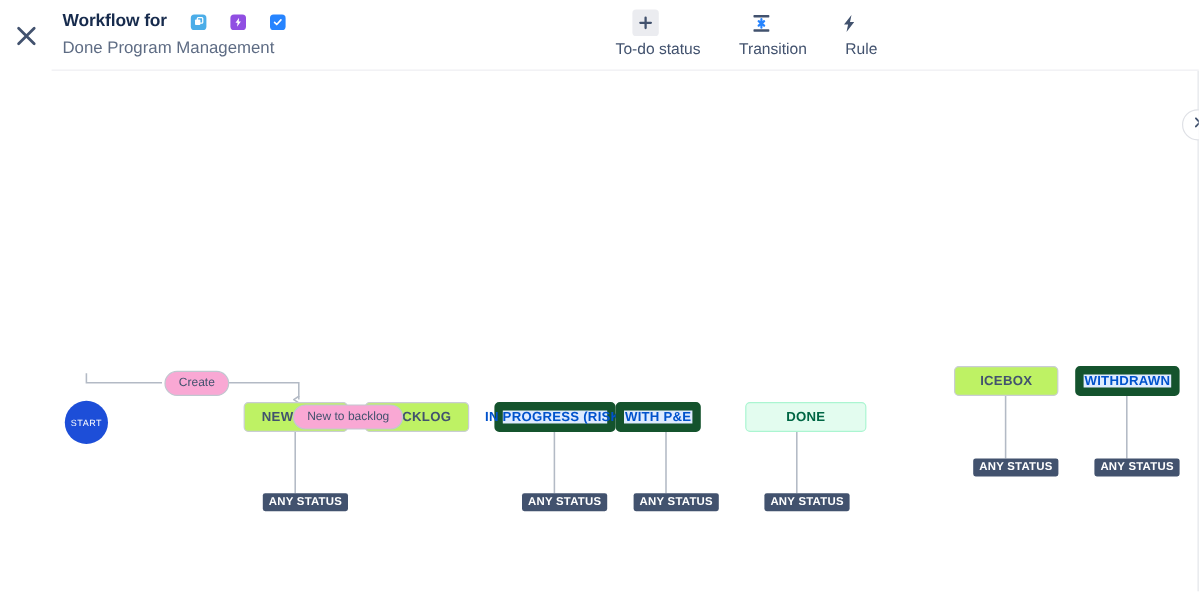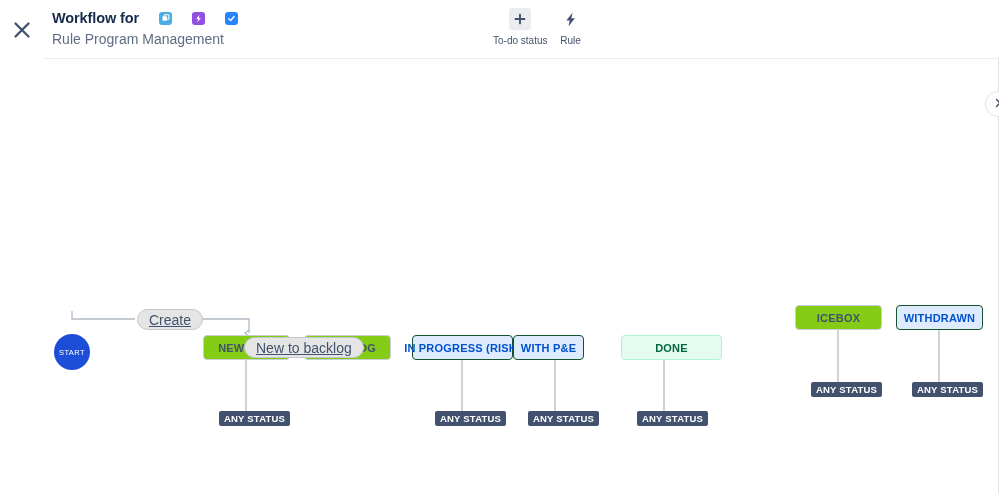--- a/index.html
+++ b/index.html
@@ -94,24 +94,25 @@
     align-items: center;
     justify-content: center;
     margin-bottom: 4px;
   }
   .tool-ic.sq-grey  { background: #EBECF0; }
   .tool-ic.sq-blue  { background: #DEEBFF; }
   .tool-ic.sq-green { background: #E3FCEF; }
   .tool-ic.plain    { background: transparent; }
   .tool-ic svg { display: block; }
   .tool-lbl {
-    font-size: 10px;
+    font-size: 13px;
     color: #42526E;
     white-space: nowrap;
     line-height: 14px;
+    margin-left: 20px;
   }
 
   .header-rule {
     position: absolute;
     left: 43px; top: 58px;
     width: 956px; height: 1px;
     background: #EBECF0;
   }
 
   
@@ -159,27 +160,27 @@
     justify-content: center;
     font-size: 11px;
     font-weight: bold;
     letter-spacing: 0.2px;
     border-radius: 4px;
     cursor: pointer;
     z-index: 10;
     white-space: nowrap;
   }
   .node.grey {
-    background: #84cc16;
+    background: #bef264;
     border: 1px solid #C9CDD4;
     color: #42526E;
   }
   .node.blue {
     background: #DEEBFF;
-    border: 1px solid #14532d;
+    border: 7px solid #14532d;
     color: #0052CC;
   }
   .node.green {
     background: #E3FCEF;
     border: 1px solid #ABF5D1;
     color: #006644;
   }
 
   .start-node {
     position: absolute;
@@ -197,31 +198,30 @@
     cursor: pointer;
     z-index: 12;
   }
 
   .pill {
     position: absolute;
     box-sizing: border-box;
     height: 21px;
     padding: 0 11px;
     border-radius: 11px;
-    background: #e5e5e5;
+    background: #f9a8d4;
     border: 1px solid #C1C7D0;
     color: #42526E;
-    font-size: 14px;
+    font-size: 10px;
     display: flex;
     align-items: center;
     justify-content: center;
     cursor: pointer;
     z-index: 15;
     white-space: nowrap;
-    text-decoration: underline;
   }
 
   .anystatus {
     position: absolute;
     box-sizing: border-box;
     height: 15px;
     padding: 0 5px;
     border-radius: 2px;
     background: #42526E;
     color: #ffffff;
@@ -262,36 +262,47 @@
         <svg width="9" height="9" viewBox="0 0 12 12">
           <path d="M7 1 L3 6.6 h2.3 L4.7 11 L9 5.2 H6.6 z" fill="#ffffff"></path>
         </svg>
       </span>
       <span class="itype itype-task">
         <svg width="9" height="9" viewBox="0 0 12 12">
           <path d="M2.4 6.2 L4.8 8.6 L9.5 3.4" stroke="#ffffff" stroke-width="1.8" fill="none" stroke-linecap="round" stroke-linejoin="round"></path>
         </svg>
       </span>
     </div>
-    <div class="title-sub">Rule Program Management</div>
+    <div class="title-sub">Done Program Management</div>
   </div>
 
   <div class="toolbar">
 
     <div class="tool">
       <span class="tool-ic sq-grey">
         <svg width="12" height="12" viewBox="0 0 12 12">
           <path d="M6 1.6 V10.4 M1.6 6 H10.4" stroke="#42526E" stroke-width="1.9" stroke-linecap="round"></path>
         </svg>
       </span>
       <span class="tool-lbl">To-do status</span>
     </div>
 
 
 
+    <div class="tool">
+      <span class="tool-ic plain">
+        <svg width="17" height="17" viewBox="0 0 18 18">
+          <rect x="2" y="1.6" width="14" height="2.2" rx="0.6" fill="#42526E"></rect>
+          <rect x="2" y="14.2" width="14" height="2.2" rx="0.6" fill="#42526E"></rect>
+          <path d="M9 5.2 L9 8.2 M6.6 7.0 L9 9.2 L11.4 7.0" stroke="#2684FF" stroke-width="1.9" fill="none" stroke-linecap="round" stroke-linejoin="round"></path>
+          <path d="M9 12.8 L9 9.9 M6.6 11.0 L9 8.8 L11.4 11.0" stroke="#2684FF" stroke-width="1.9" fill="none" stroke-linecap="round" stroke-linejoin="round"></path>
+        </svg>
+      </span>
+      <span class="tool-lbl">Transition</span>
+    </div>
 
     <div class="tool">
       <span class="tool-ic plain">
         <svg width="17" height="17" viewBox="0 0 18 18">
           <path d="M11.2 1.5 L4.6 10 H8.2 L6.8 16.5 L13.6 7.8 H9.9 z" fill="#42526E"></path>
         </svg>
       </span>
       <span class="tool-lbl">Rule</span>
     </div>
 

